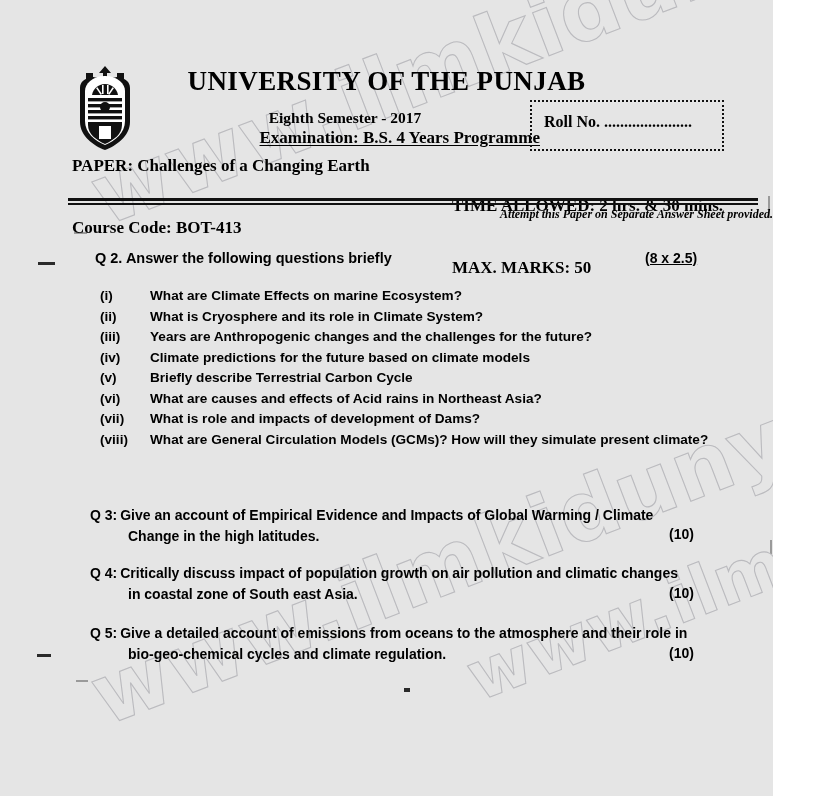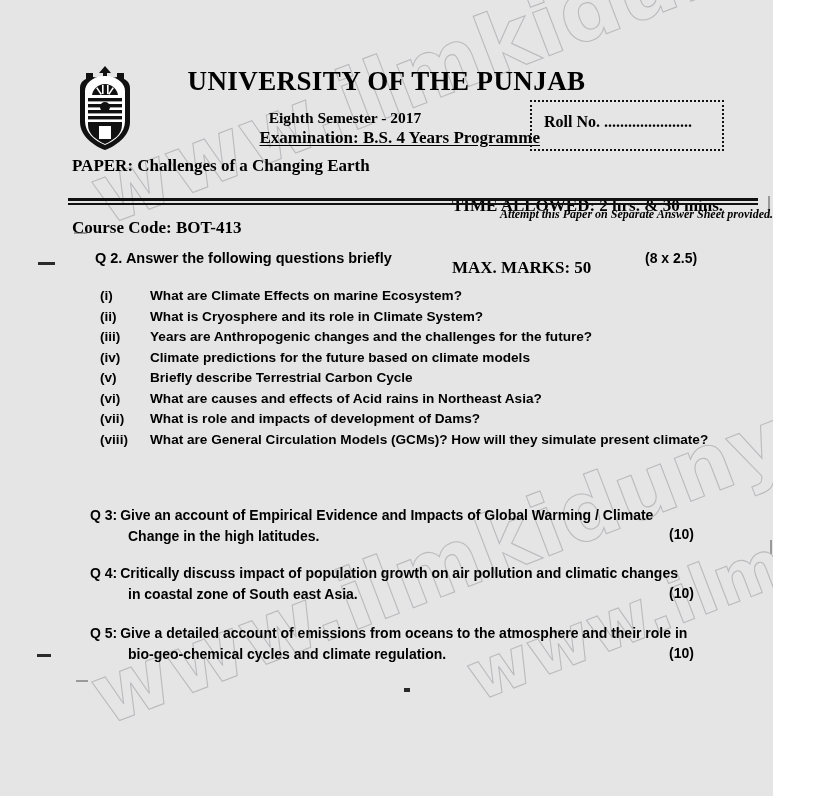--- a/index.html
+++ b/index.html
@@ -167,20 +167,21 @@
     left: 95px;
     top: 250px;
     font-size: 14.5px;
     font-weight: 700;
   }
   .q2-marks {
     left: 645px;
     top: 250px;
     font-size: 14px;
     font-weight: 700;
+    text-decoration: underline;
   }
 
   .sublist {
     left: 100px;
     top: 288px;
     width: 620px;
   }
   .subitem {
     display: flex;
     margin-bottom: 5.5px;

